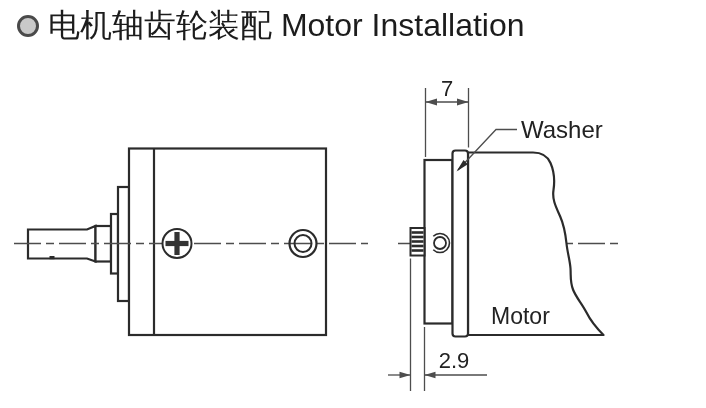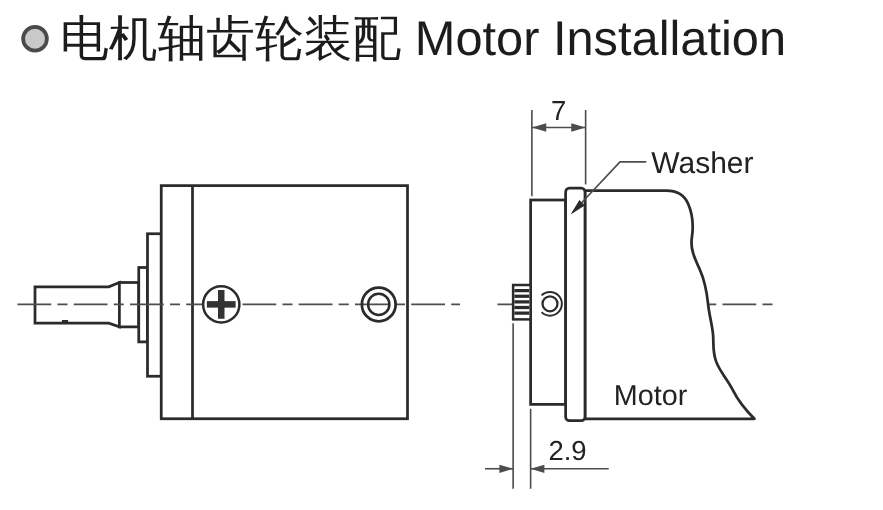--- a/index.html
+++ b/index.html
@@ -6,21 +6,21 @@
   body{
     width:706px;height:408px;position:relative;background:#ffffff;
     font-family:"Liberation Sans",sans-serif;overflow:hidden;
   }
   .header{position:absolute;left:17px;top:4px;display:flex;align-items:center;gap:9px;}
   .bullet{
     width:16px;height:16px;border-radius:50%;
     border:3px solid #4a4a4a;background:#c9c9c9;flex:0 0 auto;
   }
   .title{
-    margin:0;font-size:39px;font-weight:500;color:#1c1c1c;
+    margin:0;font-size:32px;font-weight:500;color:#1c1c1c;
     font-family:"Liberation Sans",sans-serif;letter-spacing:0;white-space:nowrap;
   }
   svg{position:absolute;left:0;top:0;}
   text{font-family:"Liberation Sans",sans-serif;fill:#222;}
 </style>
 </head>
 <body>
 
 <div class="header">
   <span class="bullet"></span>

